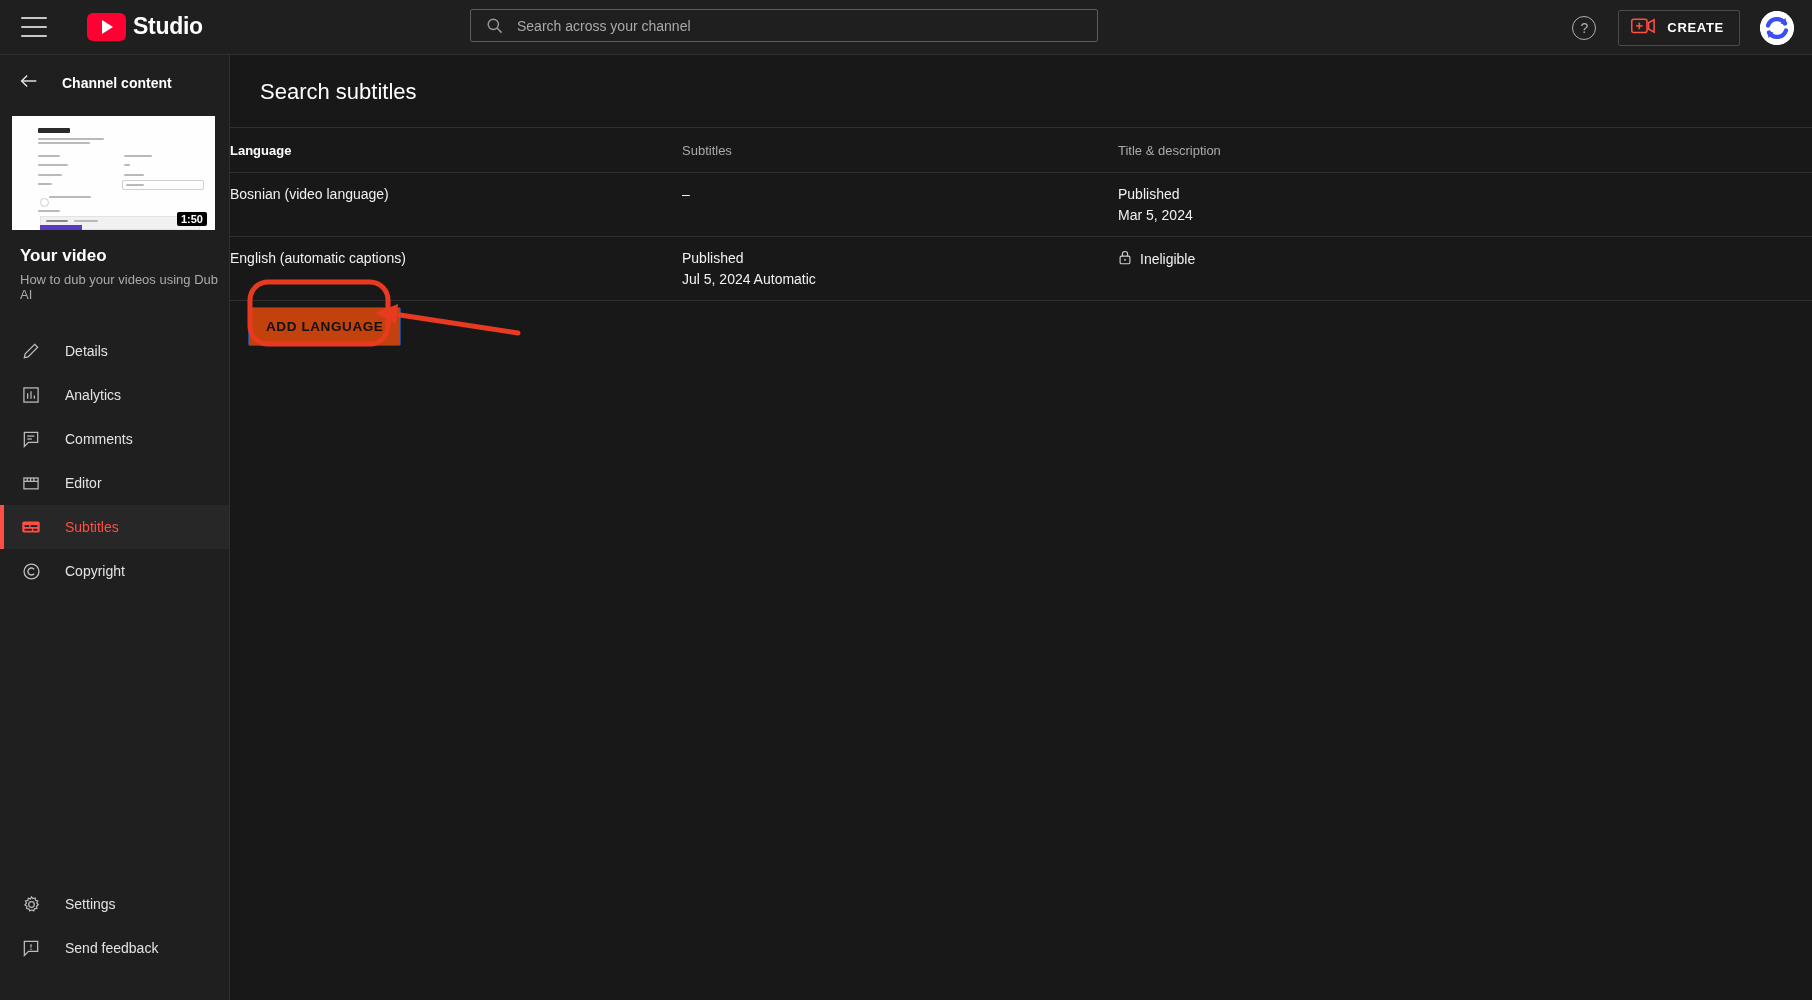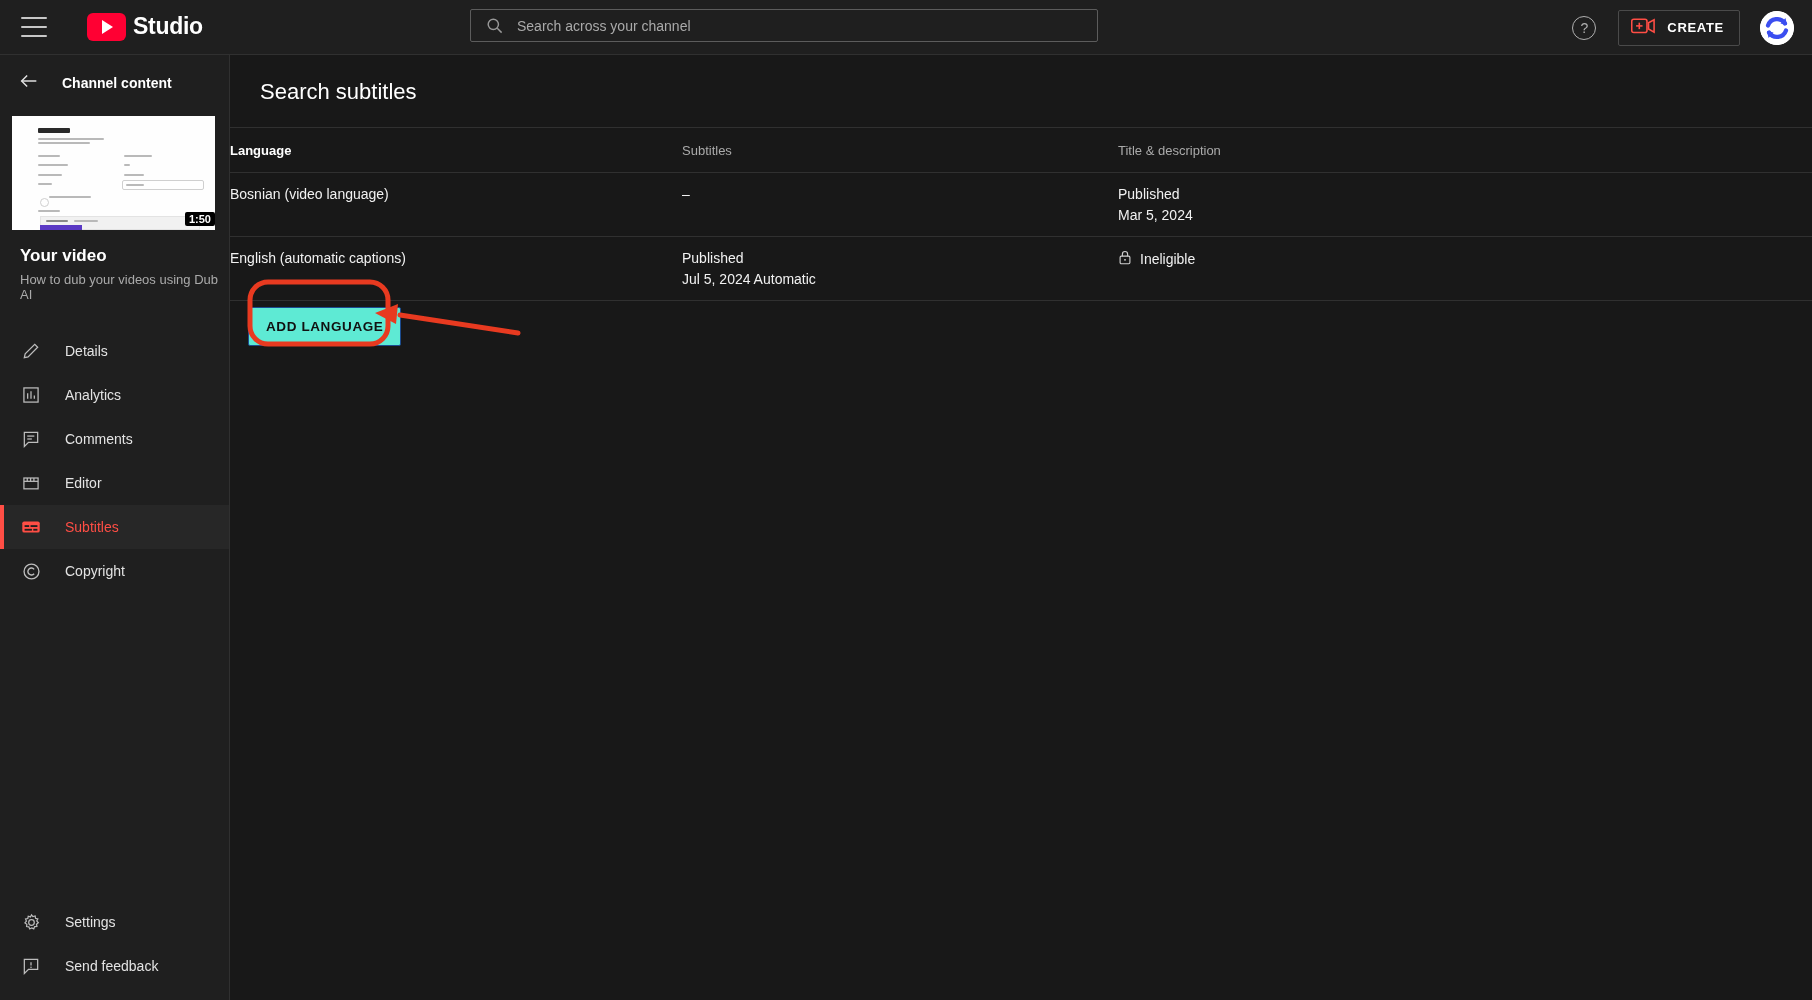--- a/index.html
+++ b/index.html
@@ -86,41 +86,41 @@
     width: 203px; height: 114px; background:#fff; overflow:hidden; cursor:pointer;
   }
   
   #thumb-page { position:absolute; inset:0; background:#fefefe; filter: blur(0.5px); }
   .tp-h { position:absolute; background:#2a2a2a; border-radius:1px; }
   .tp-l { position:absolute; background:#b9b9b9; border-radius:1px; }
   .tp-box { position:absolute; border:1px solid #cfcfcf; border-radius:2px; }
   .tp-grey { position:absolute; background:#f1f1f1; border:1px solid #e3e3e3; }
   #thumb-bar { position:absolute; left:28px; bottom:0; width:42px; height:5px; background:#5a39c4; }
   #thumb-time {
-    position:absolute; right:0; bottom:4px; background:#000; color:#fff;
+    position:absolute; right:8px; bottom:4px; background:#000; color:#fff;
     font-size: 11px; font-weight:bold; padding: 1px 4px; border-radius:2px;
   }
 
   #vid-title { color:#fff; font-size:17px; font-weight:bold; margin: 16px 0 0 20px; }
   #vid-sub { color:#aaa; font-size:13px; margin: 6px 0 0 20px; }
 
   #nav { margin-top: 27px; }
   .nav-item {
     position:relative; display:flex; align-items:center; height: 44px;
     padding-left: 19px; cursor:pointer;
   }
   .nav-item .nav-ico { width: 24px; height:24px; display:flex; align-items:center; justify-content:center; }
   .nav-item .nav-label { color:#e3e3e3; font-size:14px; margin-left: 22px; }
   .nav-item.active { background:#272727; }
   .nav-item.active::before {
     content:""; position:absolute; left:0; top:0; bottom:0; width:4px; background:#ff4e45;
   }
   .nav-item.active .nav-label { color:#ff4e45; }
 
-  #nav-bottom { position:absolute; left:0; bottom: 12px; width: 230px; }
+  #nav-bottom { position:absolute; left:0; bottom: 30px; width: 230px; }
 
   
   #main { position:absolute; top:55px; left:230px; width: 1582px; height: 945px; background:#181818; }
   #page-title { color:#fff; font-size:22px; padding: 24px 0 0 30px; }
 
   #table { margin-top: 22px; }
   .trow { display:flex; border-bottom: 1px solid #303030; }
   #thead { border-top: 1px solid #303030; }
   #thead .trow { border-bottom: 1px solid #303030; }
   .c1 { width: 452px; padding-left: 18px; }
@@ -130,21 +130,21 @@
   #thead .c1 { color:#fff; font-weight: bold; }
   #thead .c2, #thead .c3 { color:#aaa; }
   .brow { min-height: 52px; }
   .brow .cell { padding: 13px 0; font-size: 14px; color:#f1f1f1; }
   .brow .cell .l2 { color:#f1f1f1; margin-top: 5px; }
   .lockline { display:flex; align-items:center; }
   .lockline .lbl { margin-left: 8px; }
 
   #add-lang-btn {
     position:absolute; left: 18px; top: 252px;
-    background: #5eead4; border: 1.5px solid #1b4b8f; border-radius: 2px;
+    background: #c2410c; border: 1.5px solid #1b4b8f; border-radius: 2px;
     color: #111; font-size: 13.5px; font-weight: bold; letter-spacing: 0.6px;
     padding: 11px 17px; cursor:pointer;
   }
 
   
   #anno { position:absolute; top:0; left:0; width:1812px; height:1000px; pointer-events:none; }
 </style>
 </head>
 <body>
 

